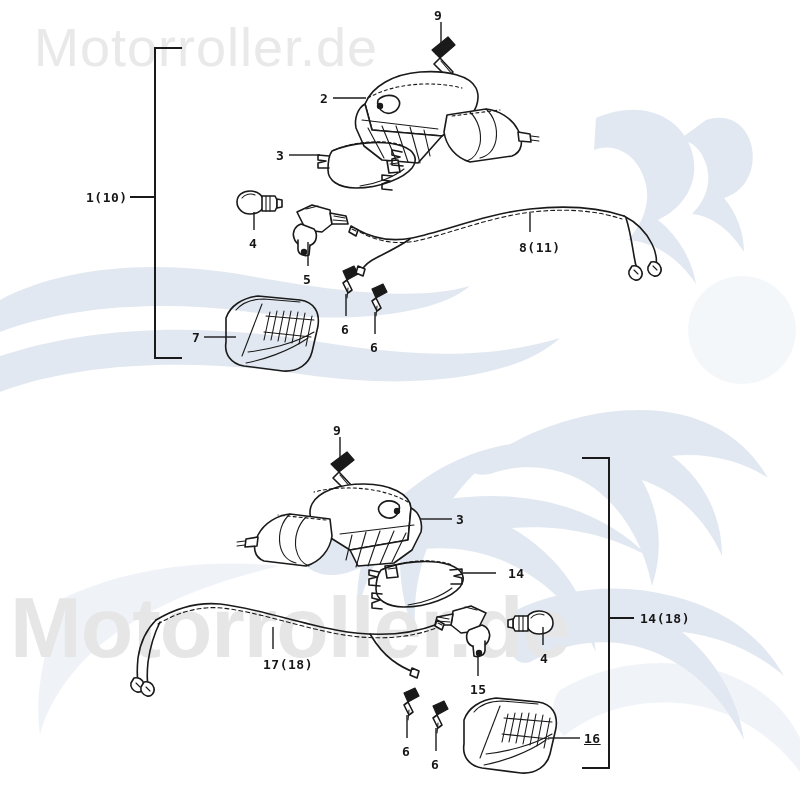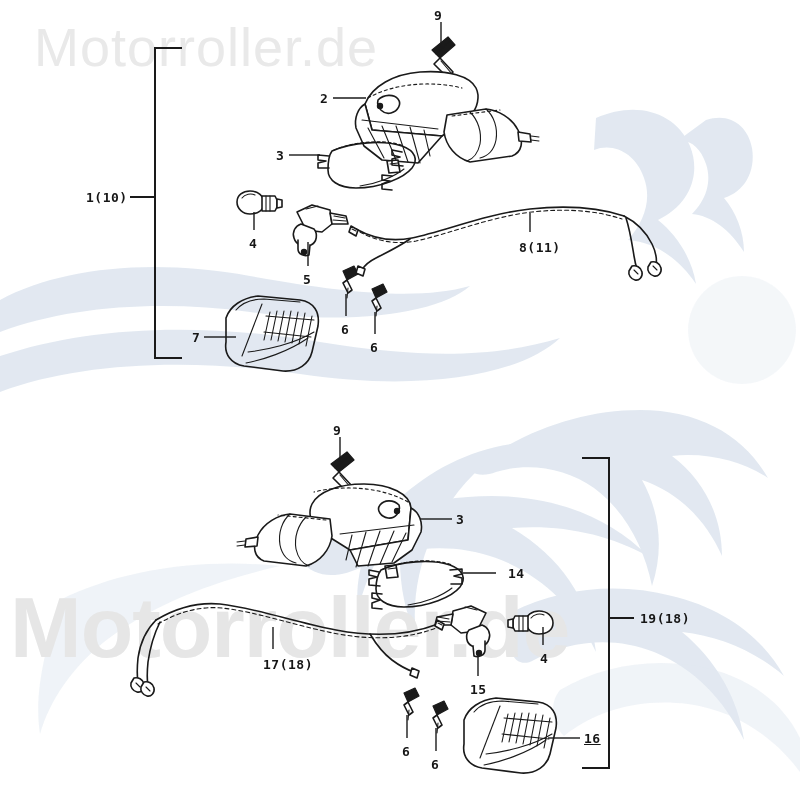--- a/index.html
+++ b/index.html
@@ -402,21 +402,21 @@
       <path class="lead" d="M543,645 L543,627"></path>
       <path class="lead" d="M478,676 L478,651"></path>
       <path class="lead" d="M273,649 L273,627"></path>
       <path class="lead" d="M407,738 L407,715"></path>
       <path class="lead" d="M436,751 L436,728"></path>
       <path class="lead" d="M580,738 L548,738"></path>
     </g>
   </svg>
 
   <div class="label big" style="left:86px; top:190px;">1(10)</div>
-  <div class="label big" style="left:640px; top:611px;">19(18)</div>
+  <div class="label big" style="left:640px; top:611px;">14(18)</div>
 
   <div class="label" style="left:434px; top:8px;">9</div>
   <div class="label" style="left:320px; top:91px;">2</div>
   <div class="label" style="left:276px; top:148px;">3</div>
   <div class="label" style="left:249px; top:236px;">4</div>
   <div class="label" style="left:303px; top:272px;">5</div>
   <div class="label" style="left:341px; top:322px;">6</div>
   <div class="label" style="left:370px; top:340px;">6</div>
   <div class="label" style="left:192px; top:330px;">7</div>
   <div class="label big" style="left:519px; top:240px;">8(11)</div>

